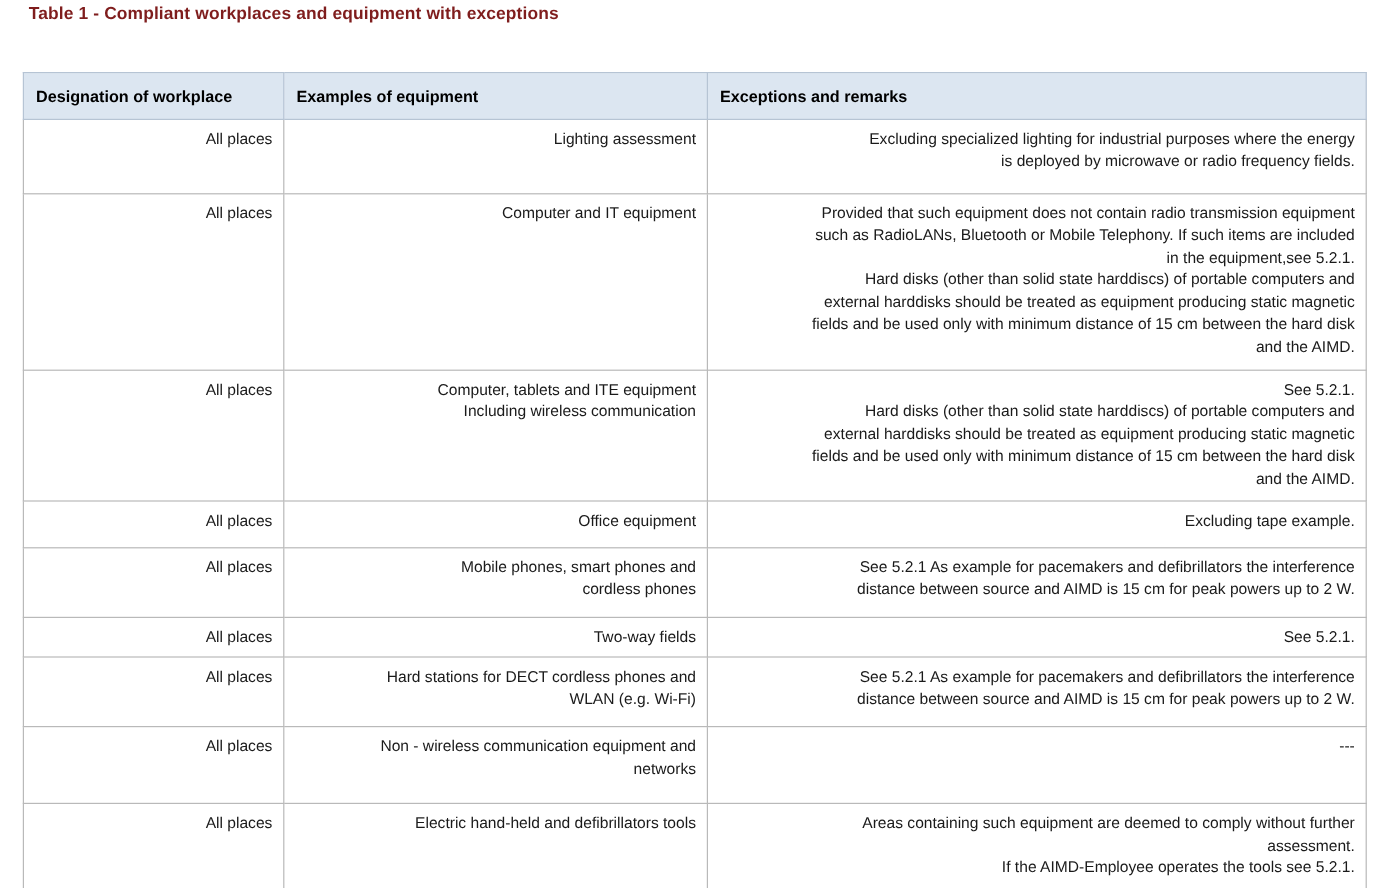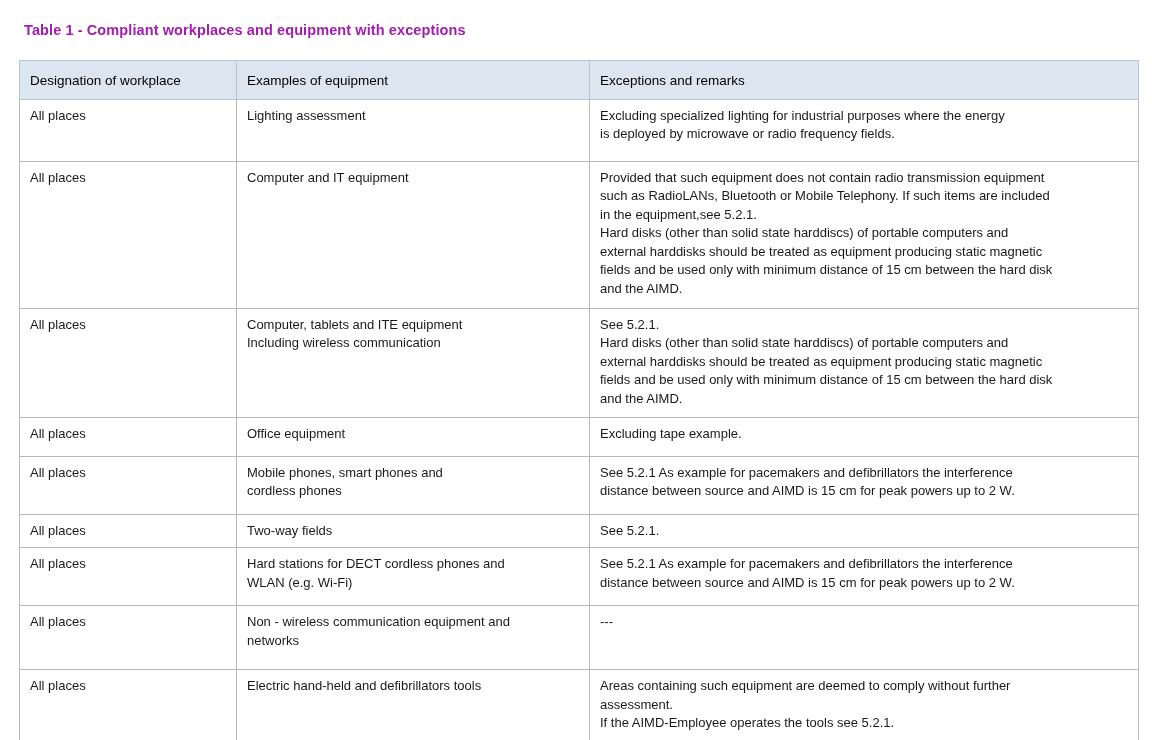--- a/index.html
+++ b/index.html
@@ -16,25 +16,25 @@
   }
   #page {
     position: relative;
     width: 1152px;
     height: 740px;
     background: #ffffff;
   }
   #table-caption {
     position: absolute;
     left: 24px;
-    top: 22px;
+    top: 4px;
     font-size: 14.5px;
     font-weight: bold;
     letter-spacing: 0.1px;
-    color: #a21caf;
+    color: #7f1d1d;
     white-space: nowrap;
   }
   #compliance-table {
     position: absolute;
     left: 19px;
     top: 60px;
     width: 1119px;
     border-collapse: collapse;
     table-layout: fixed;
     font-size: 13px;
@@ -47,34 +47,35 @@
   #compliance-table td {
     border: 1px solid #b9b9b9;
     vertical-align: top;
     text-align: left;
     padding: 7px 9px 7px 10px;
     line-height: 1.42;
   }
   #compliance-table thead th {
     background: #dce6f1;
     border-color: #b6c4d4;
-    font-weight: normal;
+    font-weight: bold;
     font-size: 13.5px;
     height: 23px;
     padding-top: 8px;
     padding-bottom: 7px;
     vertical-align: middle;
   }
   #compliance-table tbody td {
     background: #ffffff;
     color: #1a1a1a;
   }
   .cell-text {
     display: block;
     white-space: pre-line;
+    text-align: right;
   }
   
   tr[data-row="0"] td { height: 47px; }
   tr[data-row="1"] td { height: 132px; }
   tr[data-row="2"] td { height: 94px; }
   tr[data-row="3"] td { height: 24px; }
   tr[data-row="4"] td { height: 43px; }
   tr[data-row="5"] td { height: 14px; }
   tr[data-row="6"] td { height: 43px; }
   tr[data-row="7"] td { height: 49px; }

